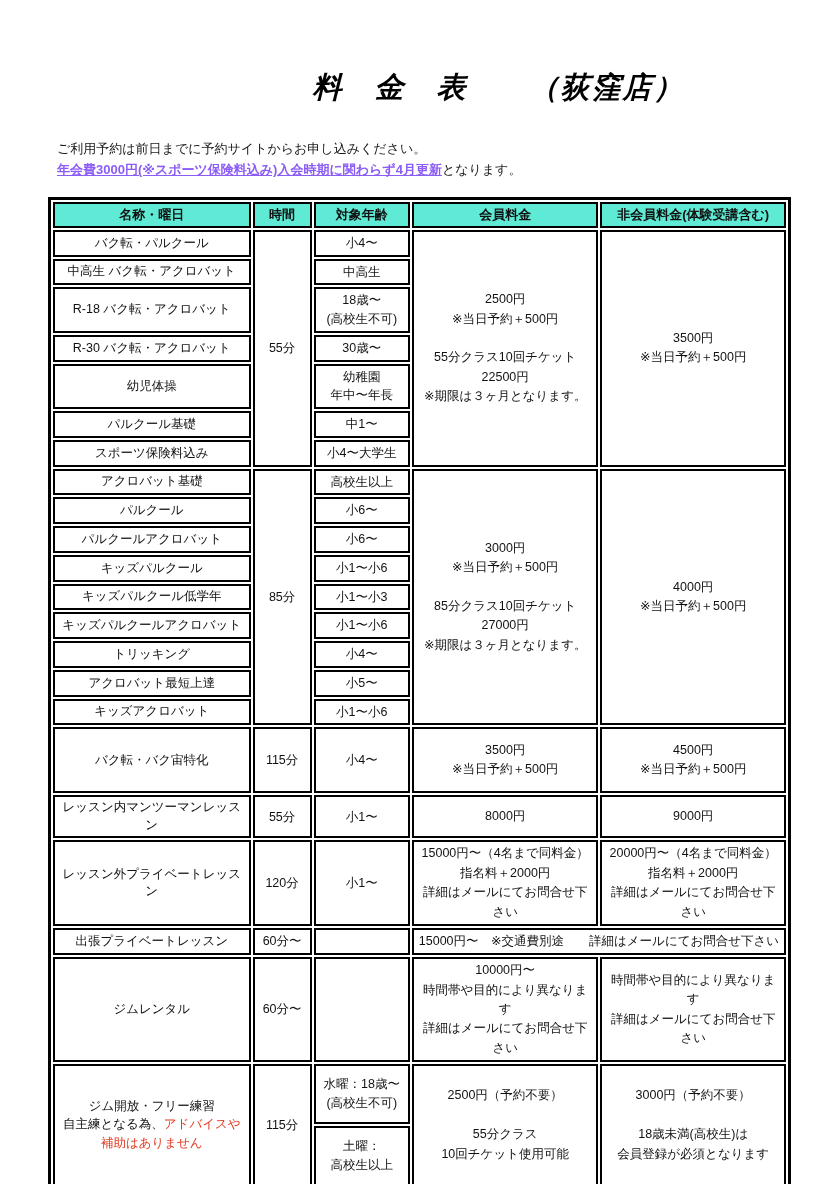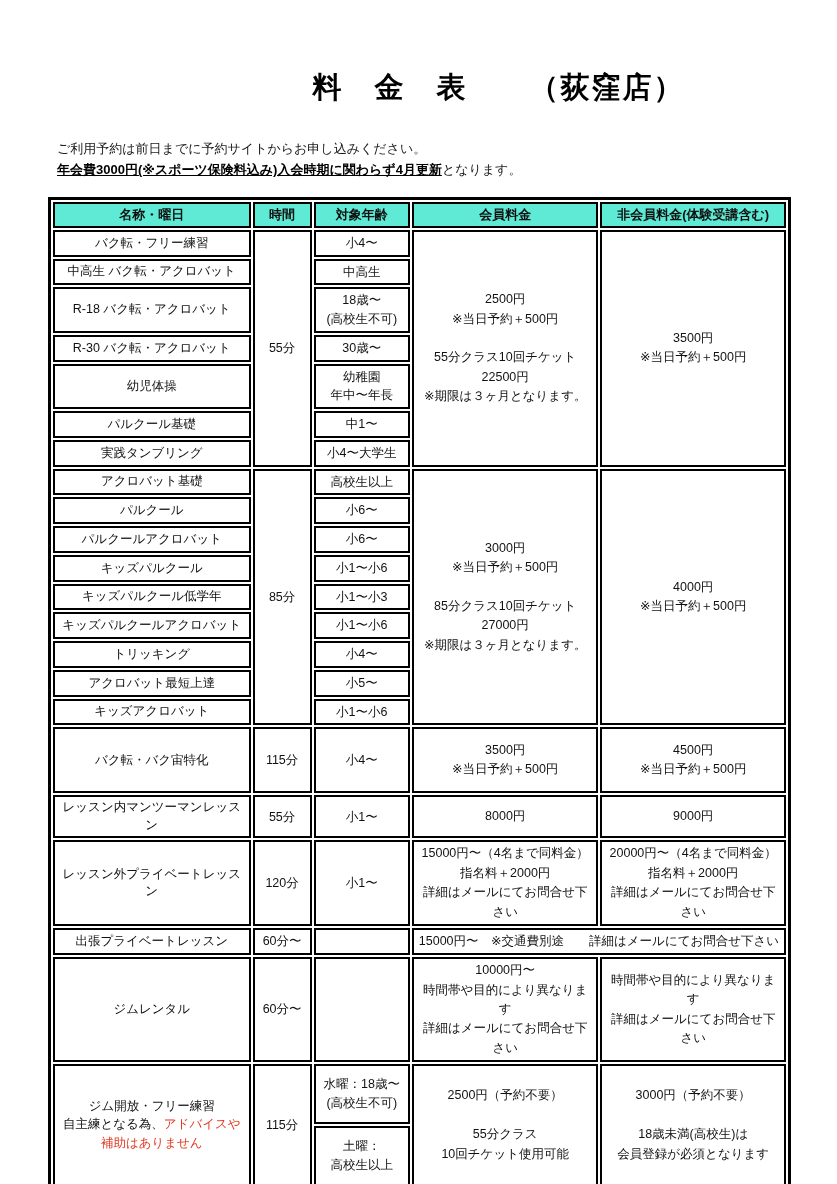--- a/index.html
+++ b/index.html
@@ -12,25 +12,26 @@
   .page{width:837px;min-height:1184px;box-sizing:border-box;padding-top:68px;}
 
   .title{
     margin:0;
     text-align:center;
     padding-left:160px;
     font-size:29px;
     font-weight:bold;
     letter-spacing:2px;
     color:#000;
+    font-style:italic;
   }
 
   .intro{margin:30px 0 0 57px;font-size:13px;line-height:1.65;color:#1a1a1a;}
   .intro p{margin:0;}
-  .emph{font-weight:bold;text-decoration:underline;color:#000000;}
+  .emph{font-weight:bold;text-decoration:underline;color:#8b5cf6;}
 
   table.price-table{
     margin:16px 0 0 48px;
     width:743px;
     table-layout:fixed;
     border-collapse:separate;
     border-spacing:2px;
     border:3px solid #000;
     background:#fff;
   }
@@ -93,21 +94,21 @@
         <th>名称・曜日</th>
         <th>時間</th>
         <th>対象年齢</th>
         <th>会員料金</th>
         <th>非会員料金(体験受講含む)</th>
       </tr>
     </thead>
     <tbody>
 
       <tr class="r24">
-        <td class="name">バク転・フリー練習</td>
+        <td class="name">バク転・パルクール</td>
         <td class="pre" rowspan="7">55分</td>
         <td class="pre">小4〜</td>
         <td class="fee pre" rowspan="7">2500円
 ※当日予約＋500円
 
 55分クラス10回チケット
 22500円
 ※期限は３ヶ月となります。</td>
         <td class="fee pre" rowspan="7">3500円
 ※当日予約＋500円</td>
@@ -128,21 +129,21 @@
       <tr class="r36">
         <td class="name">幼児体操</td>
         <td class="pre">幼稚園
 年中〜年長</td>
       </tr>
       <tr class="r24">
         <td class="name">パルクール基礎</td>
         <td class="pre">中1〜</td>
       </tr>
       <tr class="r24">
-        <td class="name">実践タンブリング</td>
+        <td class="name">スポーツ保険料込み</td>
         <td class="pre">小4〜大学生</td>
       </tr>
 
       <tr class="r21">
         <td class="name">アクロバット基礎</td>
         <td class="pre" rowspan="9">85分</td>
         <td class="pre">高校生以上</td>
         <td class="fee pre" rowspan="9">3000円
 ※当日予約＋500円
 

